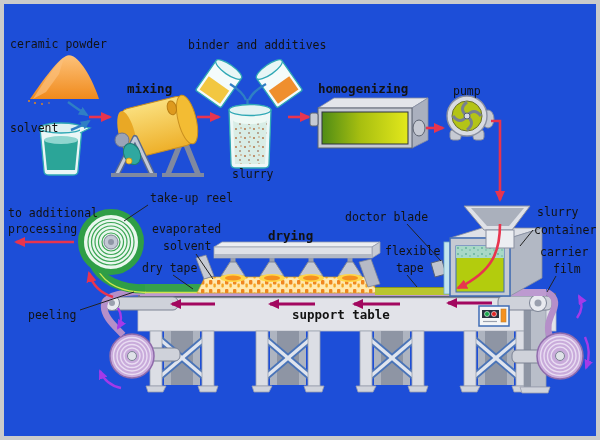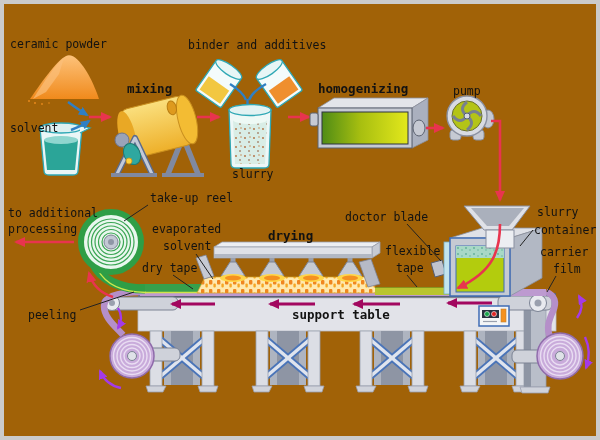--- a/index.html
+++ b/index.html
@@ -1,16 +1,16 @@
 <!DOCTYPE html>
 <html><head>
 <meta charset="utf-8">
 <style>
   html,body{margin:0;padding:0;background:#fff;}
-  #stage{position:relative;width:600px;height:440px;background:#a16207;overflow:hidden;}
+  #stage{position:relative;width:600px;height:440px;background:#1d4ed8;overflow:hidden;}
   svg{position:absolute;left:0;top:0;}
   text{font-family:"DejaVu Sans Mono","Liberation Mono",monospace;font-size:11.5px;fill:#121212;}
   text.b{font-weight:700;font-size:12.5px;}
   .flow{stroke:#e8344e;stroke-width:2.6;fill:none;}
   .blue{stroke:#2f7fc4;stroke-width:2.4;fill:none;}
   .maroon{stroke:#a2075f;stroke-width:3;fill:none;}
   .purple{stroke:#a43ae8;stroke-width:2.4;fill:none;}
   .ptr{stroke:#222;stroke-width:1;fill:none;}
 </style>
 </head>

